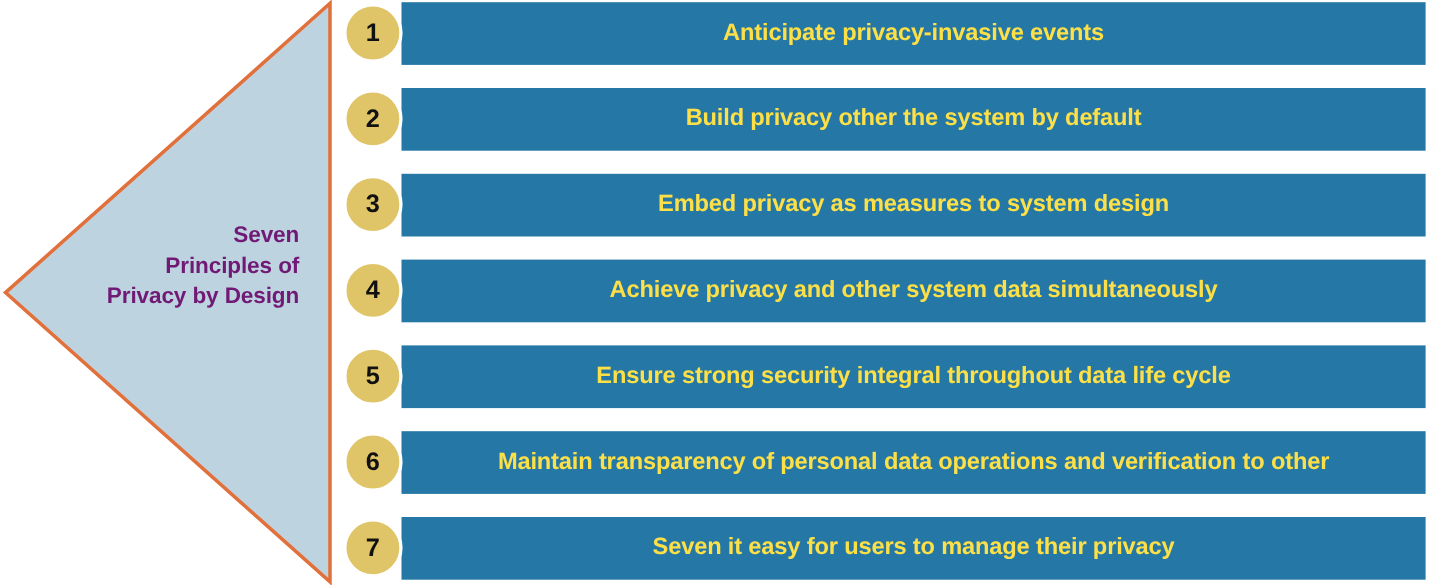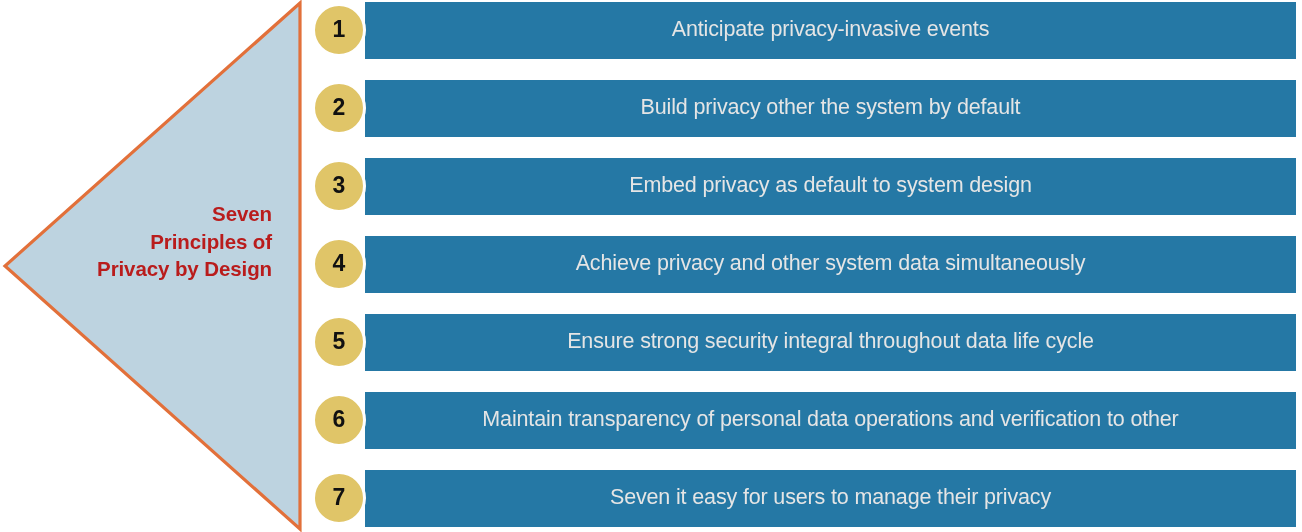--- a/index.html
+++ b/index.html
@@ -34,21 +34,21 @@
   }
   #triangle-title {
     position: absolute;
     left: 30px;
     top: 200px;
     width: 242px;
     text-align: right;
     font-size: 20.5px;
     font-weight: bold;
     line-height: 27.5px;
-    color: #b91c1c;
+    color: #701a75;
     letter-spacing: -0.1px;
     white-space: pre-line;
   }
 
   
   .row {
     position: absolute;
     left: 312px;
     right: 0px;
     height: 57px;
@@ -58,23 +58,23 @@
     left: 53px;
     right: 6px;
     top: 0px;
     height: 57px;
     background: #2578a5;
     display: flex;
     align-items: center;
     justify-content: center;
   }
   .row-label {
-    color: #e5e5e5;
+    color: #fde047;
     font-size: 21.5px;
-    font-weight: normal;
+    font-weight: bold;
     line-height: 1;
     letter-spacing: -0.15px;
     text-align: center;
     padding: 0 14px 2px 14px;
     white-space: nowrap;
   }
   .row-badge {
     position: absolute;
     left: 0px;
     top: 1px;
@@ -124,21 +124,21 @@
     <div class="row-bar">
       <span class="row-label">Build privacy other the system by default</span>
     </div>
     <div class="row-badge">
       <span class="row-badge-num">2</span>
     </div>
   </div>
 
   <div class="row" style="top:158px;">
     <div class="row-bar">
-      <span class="row-label">Embed privacy as default to system design</span>
+      <span class="row-label">Embed privacy as measures to system design</span>
     </div>
     <div class="row-badge">
       <span class="row-badge-num">3</span>
     </div>
   </div>
 
   <div class="row" style="top:236px;">
     <div class="row-bar">
       <span class="row-label">Achieve privacy and other system data simultaneously</span>
     </div>

